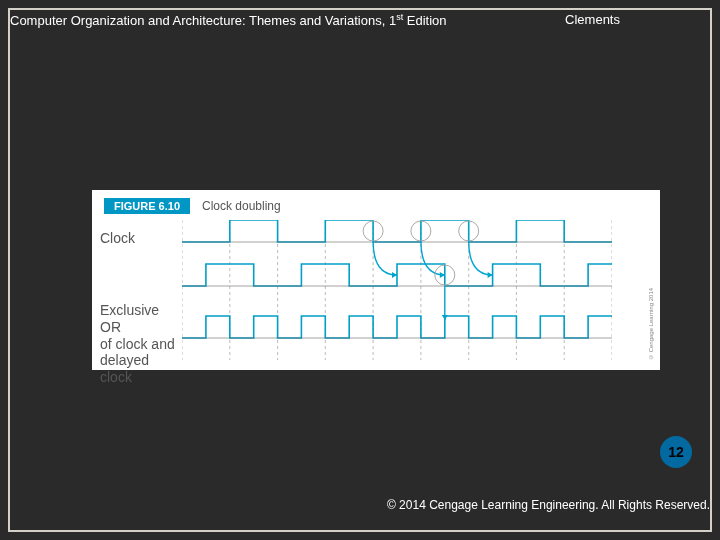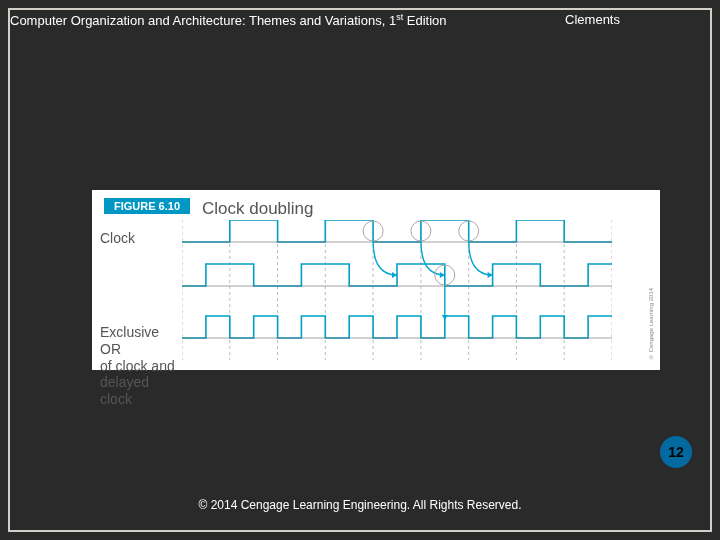--- a/index.html
+++ b/index.html
@@ -42,21 +42,21 @@
     background: #0097c4;
     color: #fff;
     padding: 2px 10px;
     font-size: 11px;
     font-weight: bold;
   }
   .figtitle {
     position: absolute;
     left: 110px; top: 9px;
     color: #555;
-    font-size: 17px;
+    font-size: 12px;
   }
   .signals {
     position: absolute;
     left: 8px; top: 30px; right: 8px; bottom: 8px;
   }
   .siglabel {
     position: absolute;
     left: 0;
     width: 78px;
     color: #555;
@@ -81,21 +81,21 @@
     color: #000;
     font-size: 14px;
     font-weight: bold;
     display: flex;
     align-items: center;
     justify-content: center;
   }
   .footer {
     position: absolute;
     left: 0; right: 0; bottom: 18px;
-    text-align: center;
+    text-align: right;
     color: #fff;
     font-size: 12px;
   }
   svg { display: block; }
 </style>
 </head>
 <body>
 
 <div class="slide">
 
@@ -103,21 +103,21 @@
     <span>Computer Organization and Architecture: Themes and Variations, 1</span><span class="sup">st</span><span> Edition</span>
   </div>
   <div class="author">Clements</div>
 
   <div class="figwrap">
     <div class="figbadge">FIGURE 6.10</div>
     <div class="figtitle">Clock doubling</div>
 
     <div class="signals">
       <div class="siglabel" style="top:10px">Clock</div>
-      <div class="siglabel" style="top:104px">
+      <div class="siglabel" style="top:82px">
         <span>Exclusive OR</span><br>
         <span>of clock and</span><br>
         <span>delayed clock</span>
       </div>
 
       <svg id="waves" width="430" height="140" viewBox="0 0 430 140" style="position:absolute;left:82px;top:0;">
           <line x1="0.0" y1="0" x2="0.0" y2="140" stroke="#bbb" stroke-width="1" stroke-dasharray="3,3"></line>
           <line x1="47.8" y1="0" x2="47.8" y2="140" stroke="#bbb" stroke-width="1" stroke-dasharray="3,3"></line>
           <line x1="95.6" y1="0" x2="95.6" y2="140" stroke="#bbb" stroke-width="1" stroke-dasharray="3,3"></line>
           <line x1="143.3" y1="0" x2="143.3" y2="140" stroke="#bbb" stroke-width="1" stroke-dasharray="3,3"></line>

